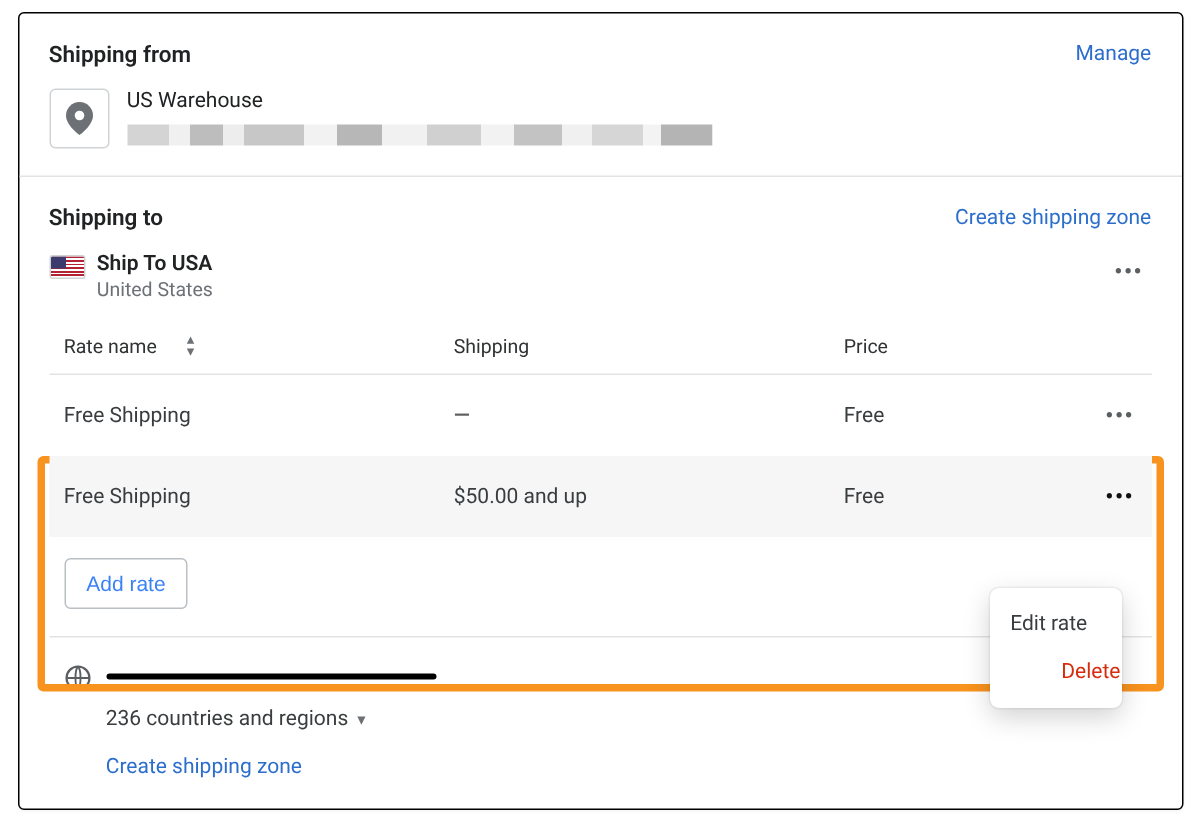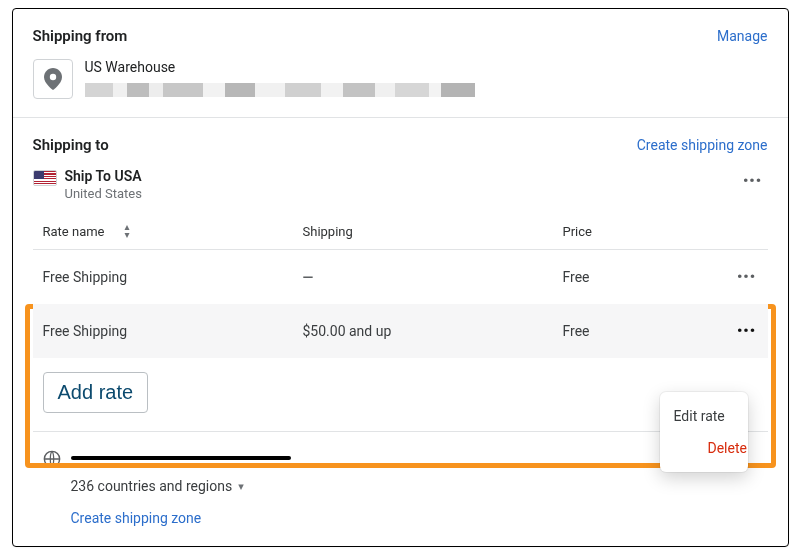--- a/index.html
+++ b/index.html
@@ -77,22 +77,22 @@
   .highlight-wrap { position:relative; }
   .highlight {
     position:absolute;
     left:-8px; right:-8px; top:0; bottom:0;
     border: 5px solid #F7931E;
     border-radius: 4px;
     pointer-events:none;
   }
   .after-rows { padding: 14px 10px 18px; border-bottom:1px solid #e1e3e5;}
   .btn-outline {
-    border:1px solid #babfc3; background:#fff; color:#0c4a6e;
-    padding: 8px 14px; border-radius:4px; font-size:20px; cursor:pointer;
+    border:1px solid #babfc3; background:#fff; color:#3b82f6;
+    padding: 8px 14px; border-radius:4px; font-size:14px; cursor:pointer;
   }
   .not-covered { padding: 18px 20px 14px; }
   .not-covered-head { display:flex; align-items:center; gap:10px; margin-bottom:2px;}
   .globe-icon { width:18px; height:18px; flex-shrink:0; }
   .redact-line {
     height: 4px; background:#000; width:220px; border-radius:2px;
     position:relative; top:-1px;
   }
   .countries-row { margin-left: 28px; color:#3a3d3f; font-size:14px; display:flex; align-items:center; gap:6px;}
   .chev { font-size:11px; color:#6d7175; }

